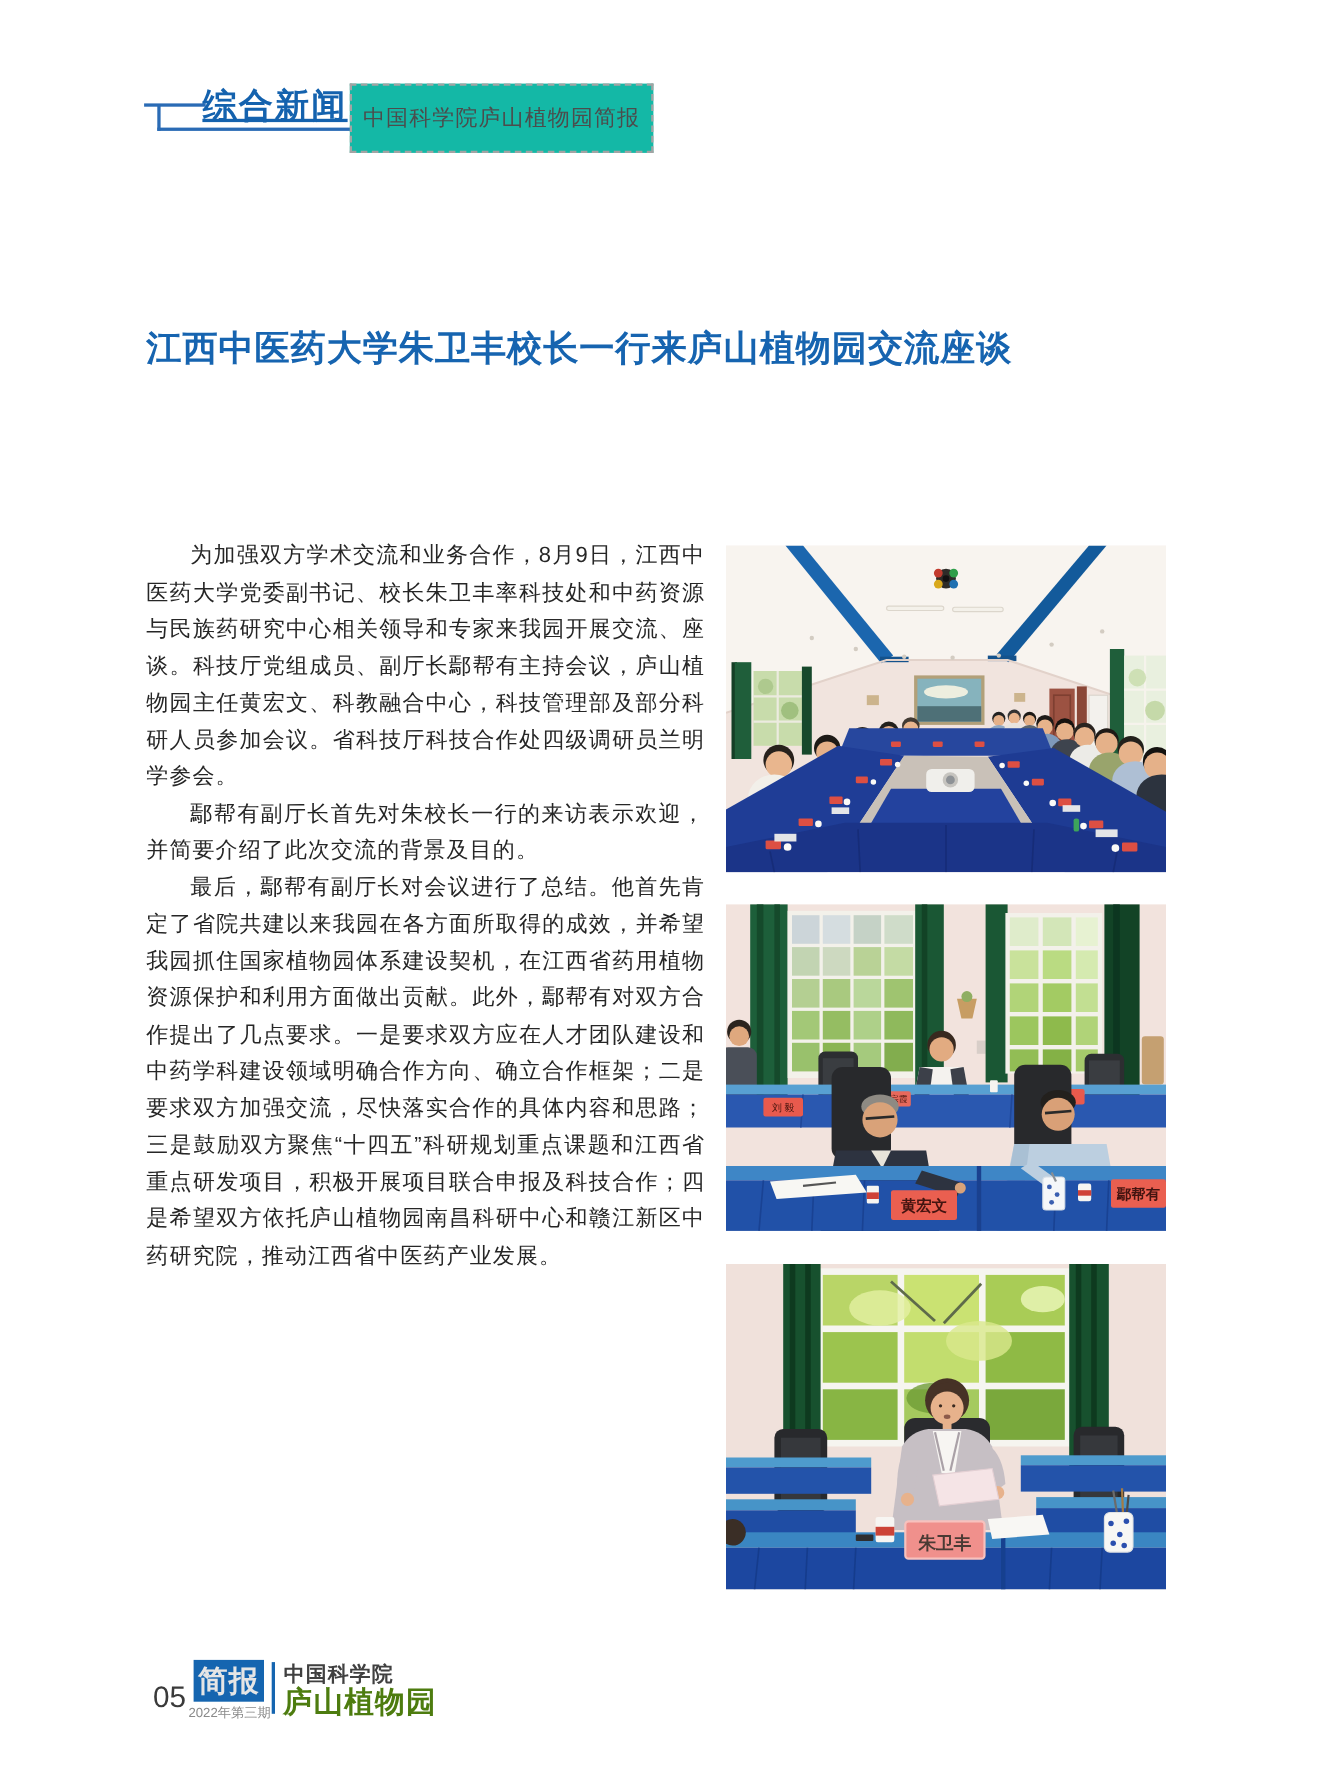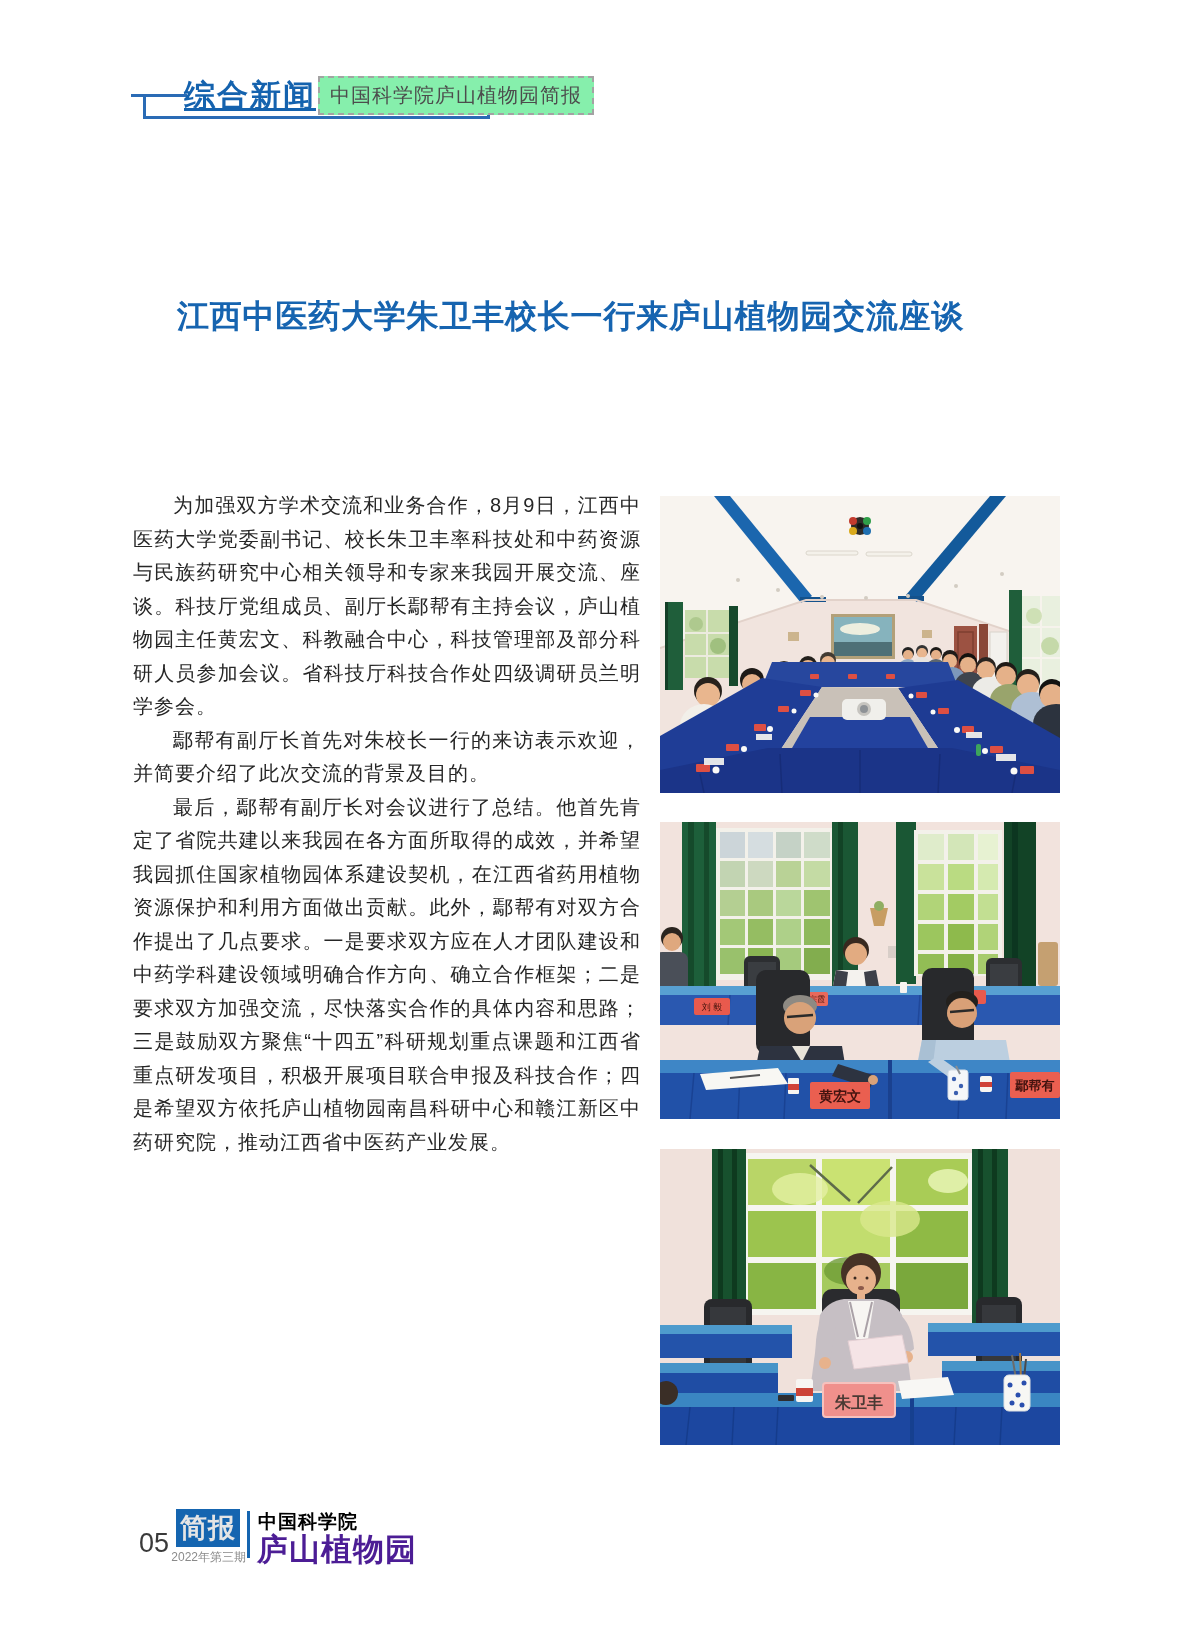--- a/index.html
+++ b/index.html
@@ -6,49 +6,49 @@
   .page{position:relative;width:1200px;height:1629px;background:#ffffff;overflow:hidden;
         font-family:"Liberation Sans","DejaVu Sans",sans-serif;}
 
   
   .bracket-dash{position:absolute;left:131px;top:94px;width:56px;height:3px;background:#2a6bb5;}
   .bracket-outline{position:absolute;left:143px;top:95px;width:344px;height:21px;
                    border-left:3px solid #2a6bb5;border-bottom:3px solid #2a6bb5;}
   .bracket-tick{position:absolute;left:487px;top:106px;width:3px;height:13px;background:#2a6bb5;}
   .section-title{position:absolute;left:184px;top:75px;font-size:31px;font-weight:bold;
                  color:#1462ae;letter-spacing:2px;white-space:nowrap;text-decoration:underline;}
-  .bulletin-box{position:absolute;left:318px;top:76px;padding:4px 10px;background:#86efac;
+  .bulletin-box{position:absolute;left:318px;top:76px;padding:16px 10px;background:#14b8a6;
                 border:2px dashed #a3a3a3;font-size:20px;color:#4c4c4c;letter-spacing:1px;
                 white-space:nowrap;}
 
   
   .article-title{position:absolute;left:133px;top:295px;width:820px;font-size:32px;
-                 font-weight:bold;color:#1664b0;letter-spacing:0.8px;white-space:nowrap;margin-left:44px;}
+                 font-weight:bold;color:#1664b0;letter-spacing:0.8px;white-space:nowrap;}
   .body-col{position:absolute;left:133px;top:489px;width:508px;font-size:20px;
             line-height:33.5px;color:#262626;text-align:justify;letter-spacing:1px;}
   .body-col p{margin:0;text-indent:2em;}
 
   
   .photo-col{position:absolute;left:660px;top:496px;width:400px;}
   .photo{display:block;width:400px;}
   .photo-1{margin-bottom:29px;}
   .photo-2{margin-bottom:30px;}
 
   
   .page-number{position:absolute;left:139px;top:1528px;font-size:27px;color:#3a3a3a;}
   .brief-box{position:absolute;left:176px;top:1509px;width:64px;height:38px;background:#1565b0;
              color:#e5e5e5;font-size:27px;font-weight:bold;text-align:center;line-height:38px;
              letter-spacing:1px;}
   .issue-label{position:absolute;left:170px;top:1549px;width:76px;text-align:right;
                font-size:12px;color:#8a8a8a;white-space:nowrap;}
   .footer-divider{position:absolute;left:247px;top:1511px;width:3px;height:47px;background:#1565b0;}
   .org-line1{position:absolute;left:258px;top:1509px;font-size:19px;font-weight:bold;
-             color:#000000;letter-spacing:1px;}
-  .org-line2{position:absolute;left:257px;top:1529px;font-size:31px;font-weight:bold;
-             color:#4c1d95;letter-spacing:1px;}
+             color:#404040;letter-spacing:1px;}
+  .org-line2{position:absolute;left:257px;top:1529px;font-size:27px;font-weight:bold;
+             color:#4d7c0f;letter-spacing:1px;}
 </style>
 </head>
 <body>
 
 <div class="page">
 
   <div>
     <div class="bracket-dash"></div>
     <div class="bracket-outline"></div>
     <div class="bracket-tick"></div>

